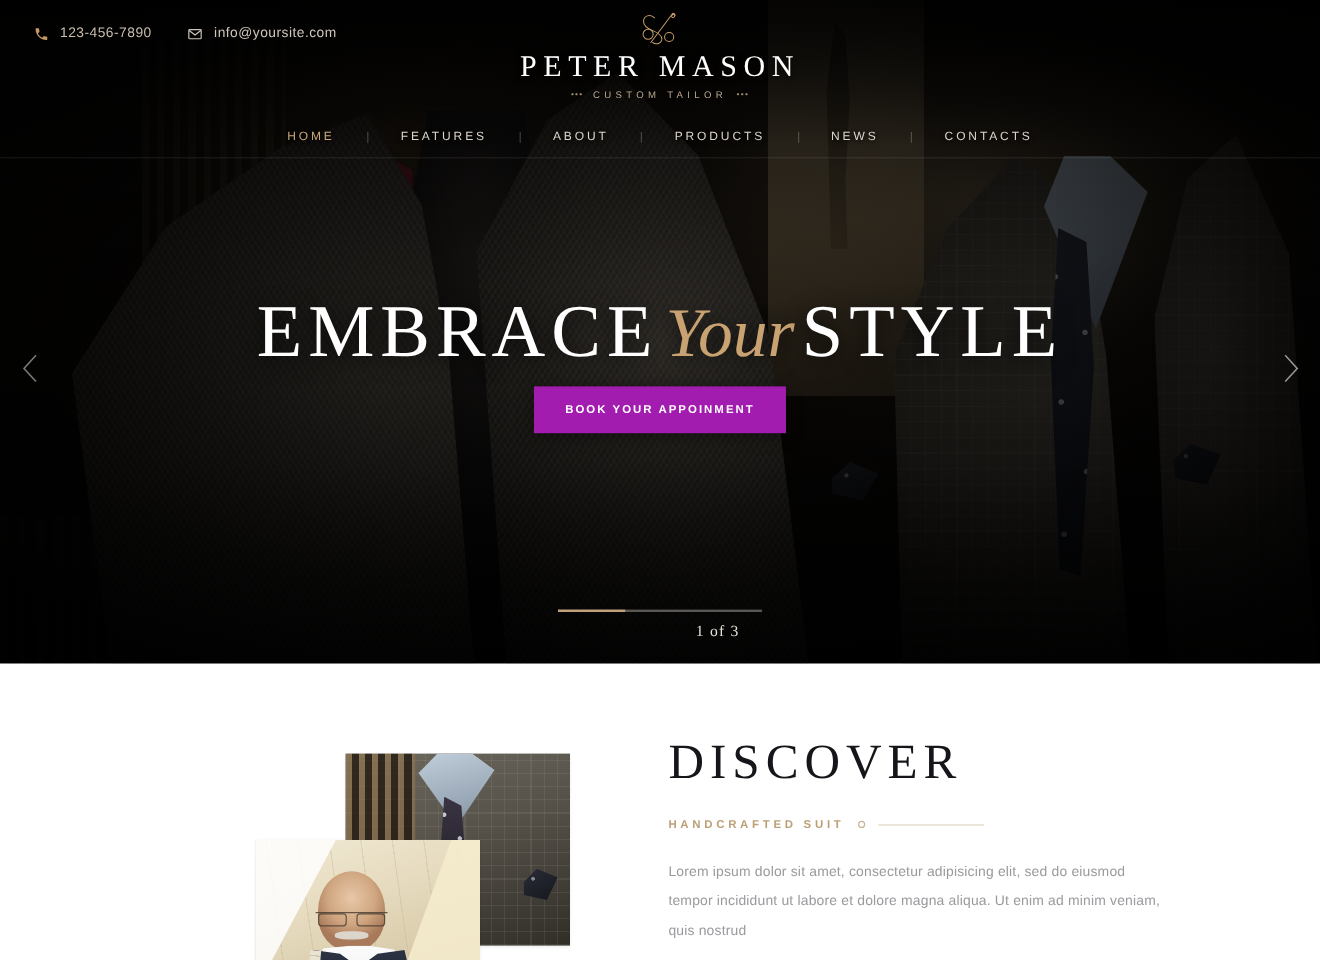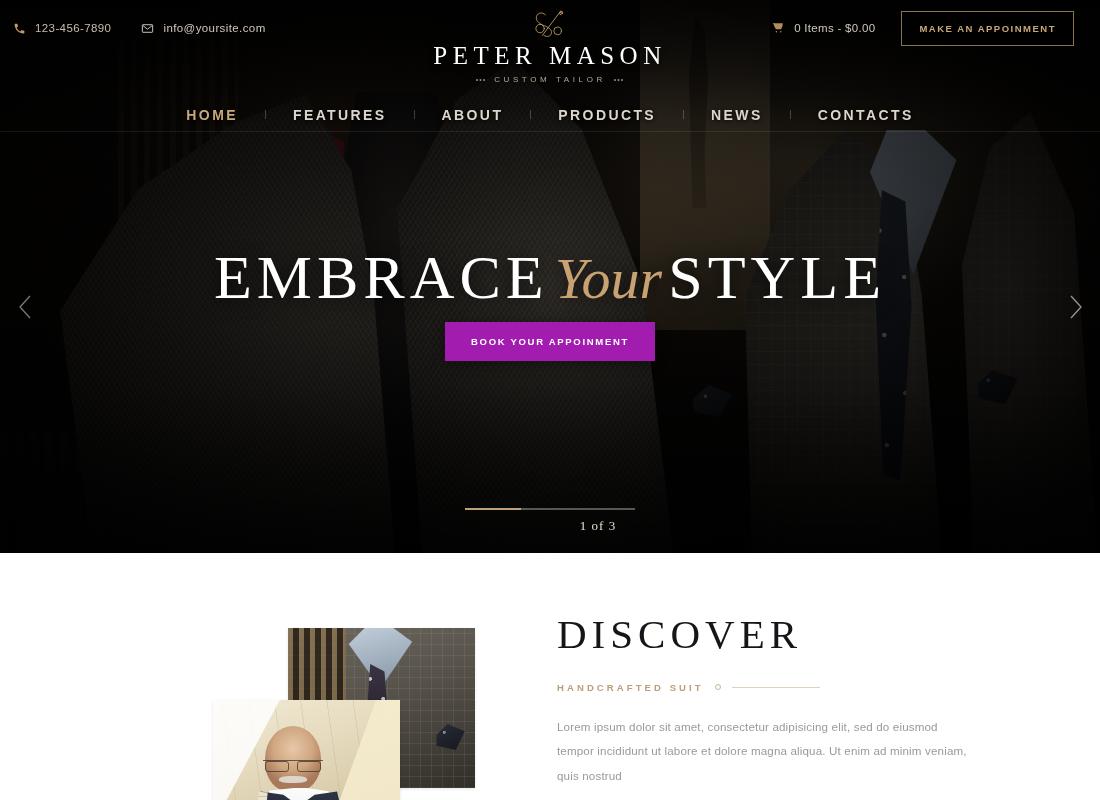--- a/index.html
+++ b/index.html
@@ -137,21 +137,21 @@
     background:
       radial-gradient(ellipse 62% 58% at 50% 52%, rgba(0,0,0,.18) 0%, rgba(0,0,0,.62) 62%, rgba(0,0,0,.88) 100%),
       linear-gradient(180deg, rgba(0,0,0,.80) 0%, rgba(0,0,0,.22) 22%, rgba(0,0,0,.34) 70%, rgba(0,0,0,.74) 100%);
   }
 
   
   .topbar {
     position:absolute; top:0; left:0; width:1100px; height:56px;
     display:flex; align-items:center; z-index:20;
   }
-  .topbar-left { display:flex; align-items:center; gap:30px; padding-left:13px;text-align:right; }
+  .topbar-left { display:flex; align-items:center; gap:30px; padding-left:28px;text-align:right; }
   .contact-item { display:flex; align-items:center; gap:9px;
                   font-size:11.5px; color:#cfc7bd; letter-spacing:.4px; }
   .contact-item .ico { display:inline-flex; width:13px; height:13px; }
   .contact-item.phone { color:#c9bdaf; }
 
   .topbar-right {
     margin-left:auto; display:flex; align-items:center; gap:26px; padding-right:26px;
   }
   .cart { display:flex; align-items:center; gap:9px; font-size:11.5px;
           color:#cfc7bd; letter-spacing:.3px; cursor:pointer; }
@@ -177,21 +177,21 @@
     display:flex; align-items:center; justify-content:center; gap:8px;
   }
   .logo-sub .dots { letter-spacing:1px; font-size:7px; color:#9c8a6f; }
 
   
   .nav {
     position:absolute; top:98px; left:0; width:1100px; height:33px;
     display:flex; align-items:center; justify-content:center; gap:0; z-index:20;
   }
   .nav a {
-    font-size:14px; letter-spacing:2.4px; font-weight:700;
+    font-size:10px; letter-spacing:2.4px; font-weight:400;
     color:#ddd6cc; text-decoration:none; padding:0 27px; cursor:pointer;
     text-shadow:0 1px 4px rgba(0,0,0,.9);
   }
   .nav a.active { color:#c8a878; }
   .nav .sep { width:1px; height:9px; background:rgba(200,190,175,.30); }
   .nav-divider {
     position:absolute; top:131px; left:0; width:1100px; height:1px;
     background:rgba(255,255,255,.085); z-index:20;
   }
 
@@ -383,34 +383,20 @@
           <span class="ico">
             <svg width="13" height="13" viewBox="0 0 24 24" fill="none" stroke="#cfc7bd" stroke-width="1.8">
               <rect x="2.5" y="5" width="19" height="14" rx="1.2"></rect>
               <path d="M3 6.3l9 7 9-7"></path>
             </svg>
           </span>
           <span>info@yoursite.com</span>
         </div>
       </div>
 
-      <div class="topbar-right">
-        <div class="cart">
-          <span class="ico">
-            <svg width="14" height="13" viewBox="0 0 24 24" fill="#b08d5c">
-              <path d="M2 4h3.2l2.6 11.2h10.1L21 7H7"></path>
-              <path d="M3 4h18l-3 9H6.5L3 4z"></path>
-              <circle cx="9" cy="20" r="1.4"></circle>
-                <circle cx="17" cy="20" r="1.4"></circle>
-            </svg>
-          </span>
-          <span>0 Items - $0.00</span>
-        </div>
-        <button class="btn-appt">MAKE AN APPOINMENT</button>
-      </div>
     </div>
 
     <div class="logo-block">
       <div class="logo-mark">
         <svg width="46" height="32" viewBox="0 0 60 42" fill="none" stroke="#c7a madeup" stroke-linecap="round">
           <g stroke="#c8a06a" stroke-width="1.1" fill="none">
             <path d="M24 9c-5-5-12-2-12 4 0 5 5 8 10 10 6 2.5 10 5 10 9 0 5-6 7-10 4"></path>
             <circle cx="17" cy="27" r="5.5"></circle>
             <circle cx="40" cy="30" r="5"></circle>
             <path d="M44 4L20 36"></path>

